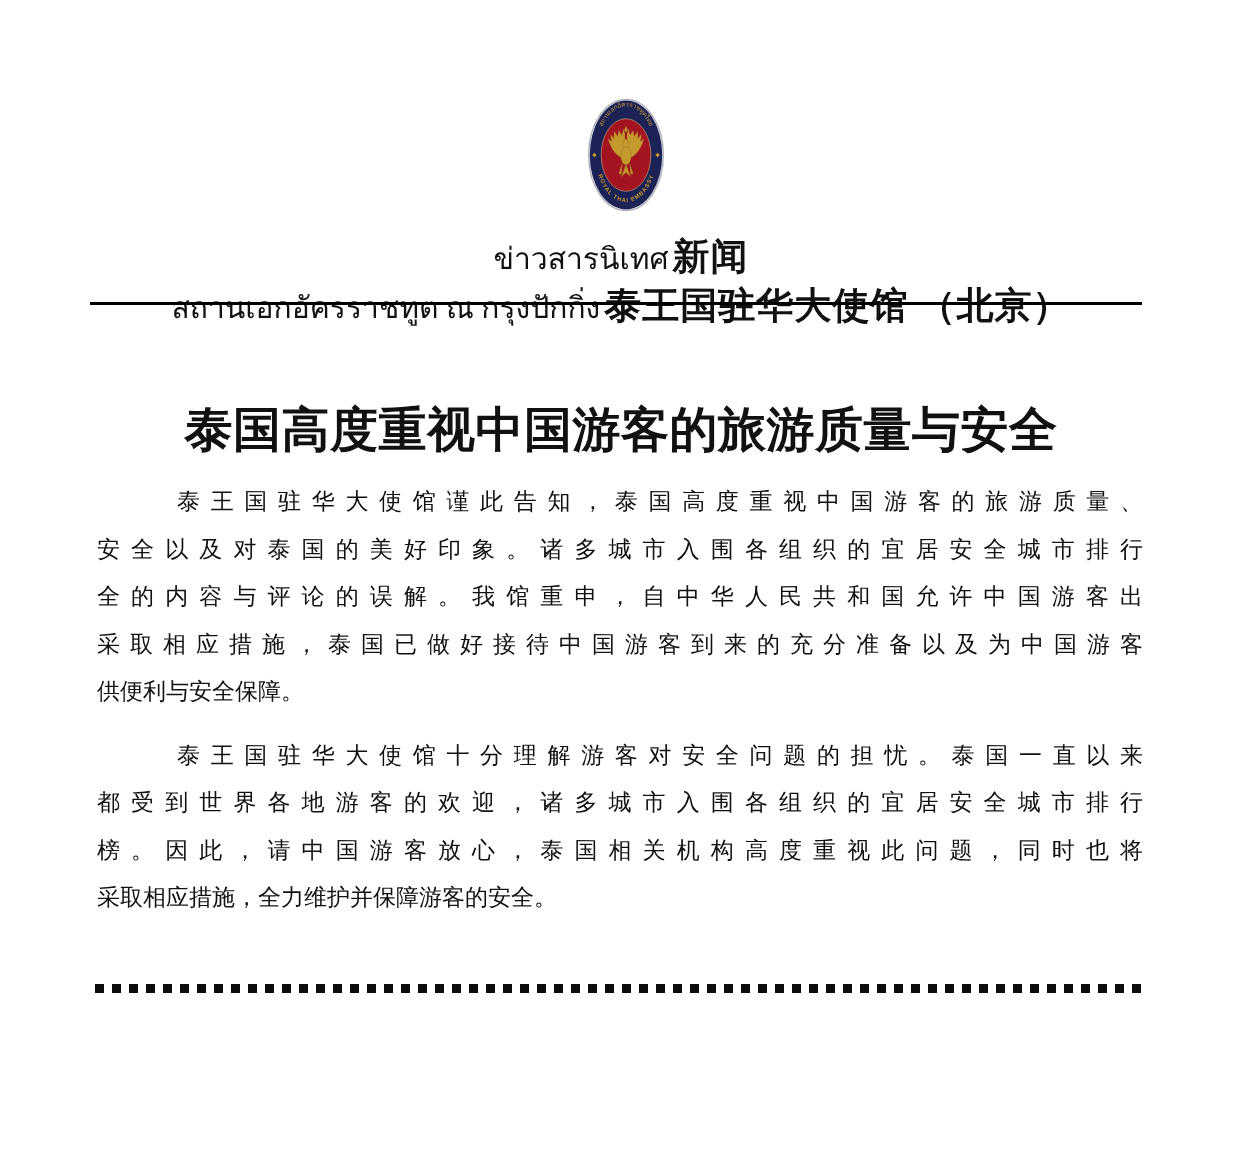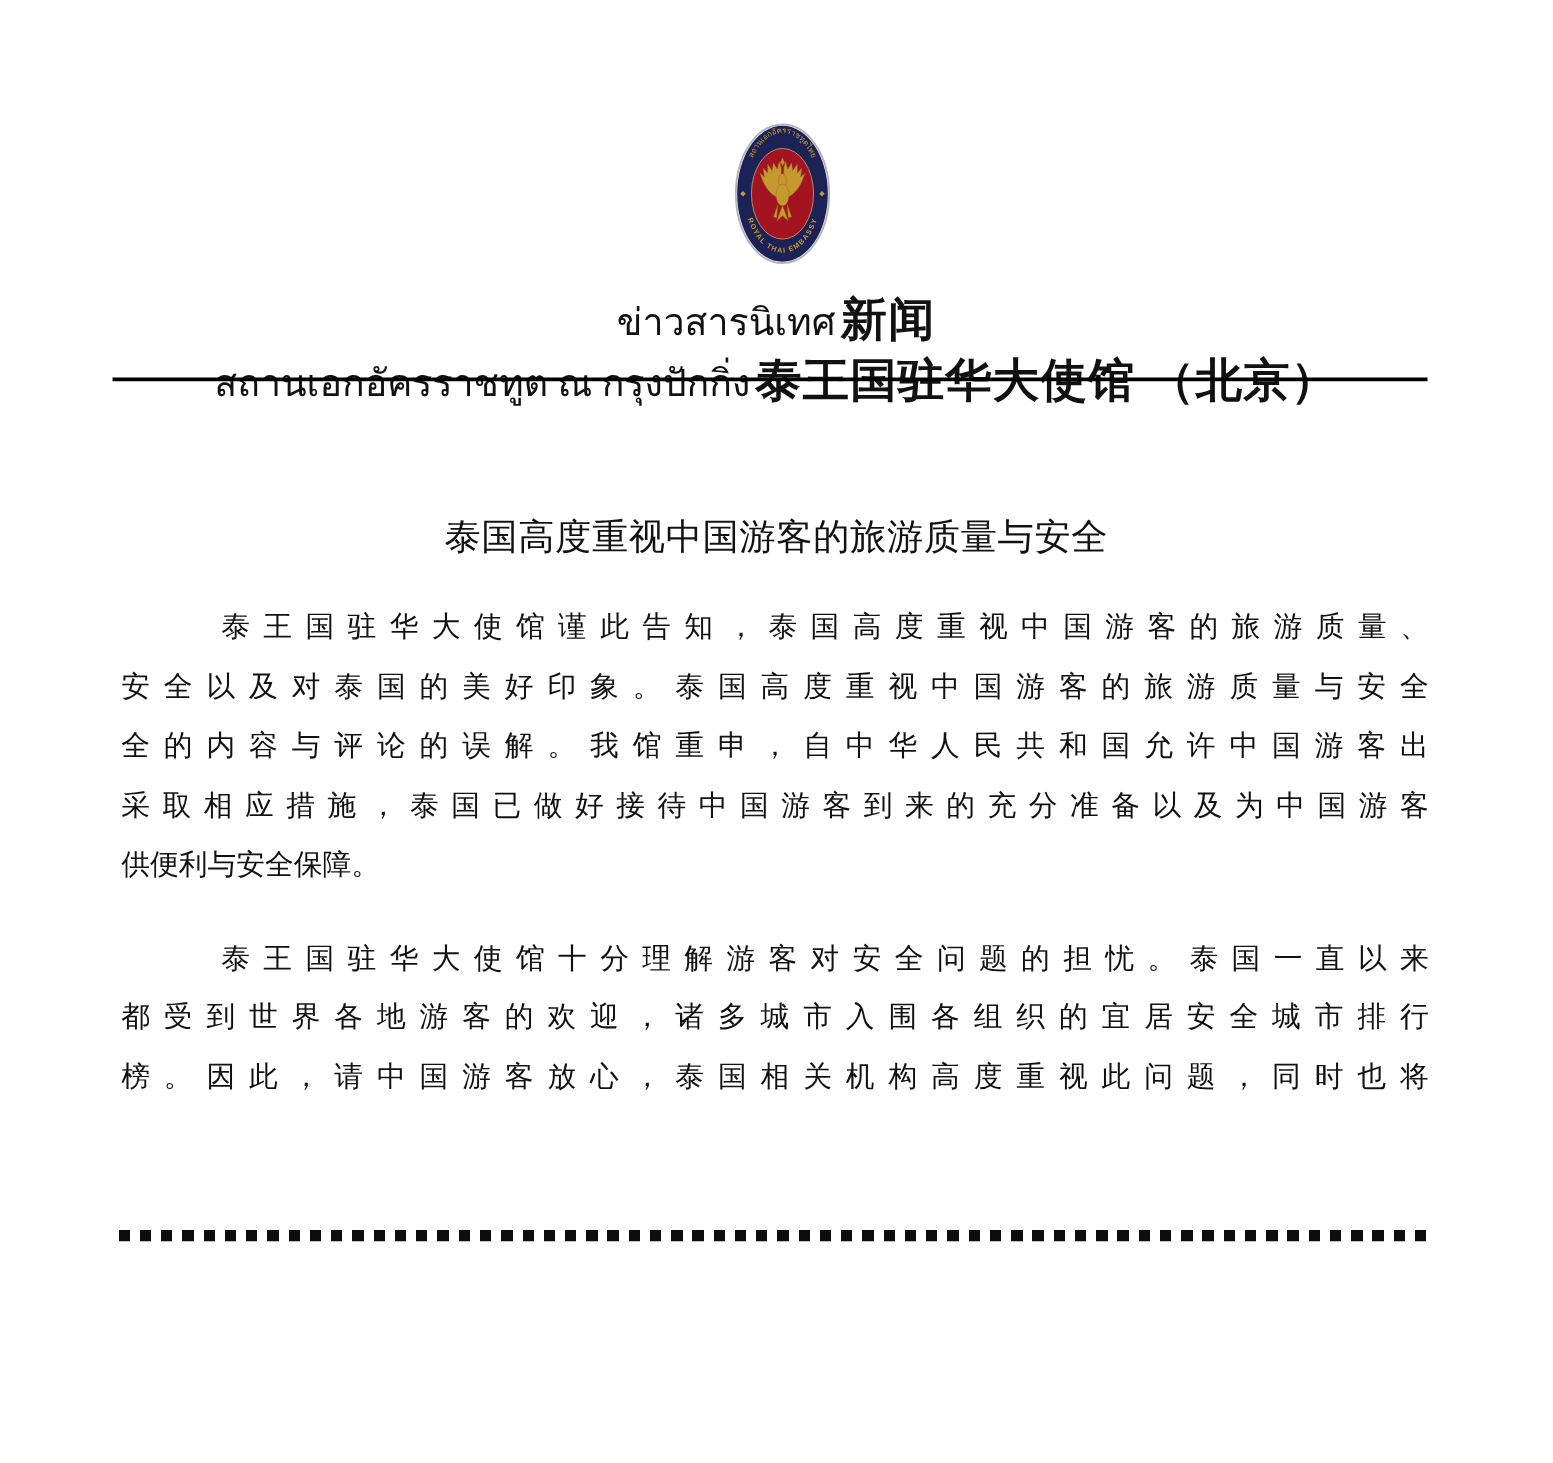--- a/index.html
+++ b/index.html
@@ -17,27 +17,27 @@
   
   .hline{position:absolute;left:0;width:100%;text-align:center;white-space:nowrap;margin-top:21px;}
   .hline1{top:214px;line-height:44px;}
   .hline2{top:262px;line-height:46px;}
   .thai{font-size:30px;font-family:"Liberation Serif","DejaVu Serif",serif;}
   .cnb{font-size:37px;font-weight:700;letter-spacing:1px;}
   .rule{position:absolute;left:90px;top:302px;width:1052px;height:3px;background:#000;}
   
   .title{
     position:absolute;left:0;top:405px;width:100%;margin:0;
-    text-align:center;font-size:29px;font-weight:400;line-height:50px;
+    text-align:center;font-size:48px;font-weight:700;line-height:50px;
     letter-spacing:0.5px;
   }
   
   .body{position:absolute;left:97px;top:478px;width:1046px;font-size:23px;}
   .para{margin:0;}
-  .para + .para{margin-top:27px;}
+  .para + .para{margin-top:16px;}
   .line{
     line-height:47.5px;height:47.5px;white-space:nowrap;
     text-align:justify;text-align-last:justify;
   }
   .line.first{padding-left:80px;}
   .line.last{text-align:right;text-align-last:left;}
   
   .dotted{
     position:absolute;left:95px;top:984px;width:1048px;height:9px;
     background:repeating-linear-gradient(to right,#0d0d0d 0 9px,transparent 9px 17px);
@@ -91,27 +91,28 @@
     <span> </span>
     <span class="cnb">泰王国驻华大使馆 （北京）</span>
   </div>
   <div class="rule"></div>
 
   <h1 class="title">泰国高度重视中国游客的旅游质量与安全</h1>
 
   <div class="body">
     <div class="para">
       <div class="line first">泰王国驻华大使馆谨此告知，泰国高度重视中国游客的旅游质量、</div>
-      <div class="line">安全以及对泰国的美好印象。泰国高度重视中国游客的旅游质量与安全</div>
+      <div class="line">安全以及对泰国的美好印象。诸多城市入围各组织的宜居安全城市排行</div>
       <div class="line">全的内容与评论的误解。我馆重申，自中华人民共和国允许中国游客出</div>
       <div class="line">采取相应措施，泰国已做好接待中国游客到来的充分准备以及为中国游客</div>
       <div class="line last">供便利与安全保障。</div>
     </div>
     <div class="para">
       <div class="line first">泰王国驻华大使馆十分理解游客对安全问题的担忧。泰国一直以来</div>
       <div class="line">都受到世界各地游客的欢迎，诸多城市入围各组织的宜居安全城市排行</div>
       <div class="line">榜。因此，请中国游客放心，泰国相关机构高度重视此问题，同时也将</div>
+      <div class="line last">采取相应措施，全力维护并保障游客的安全。</div>
     </div>
   </div>
 
   <div class="dotted"></div>
 
 </div>
 
 </body></html>

